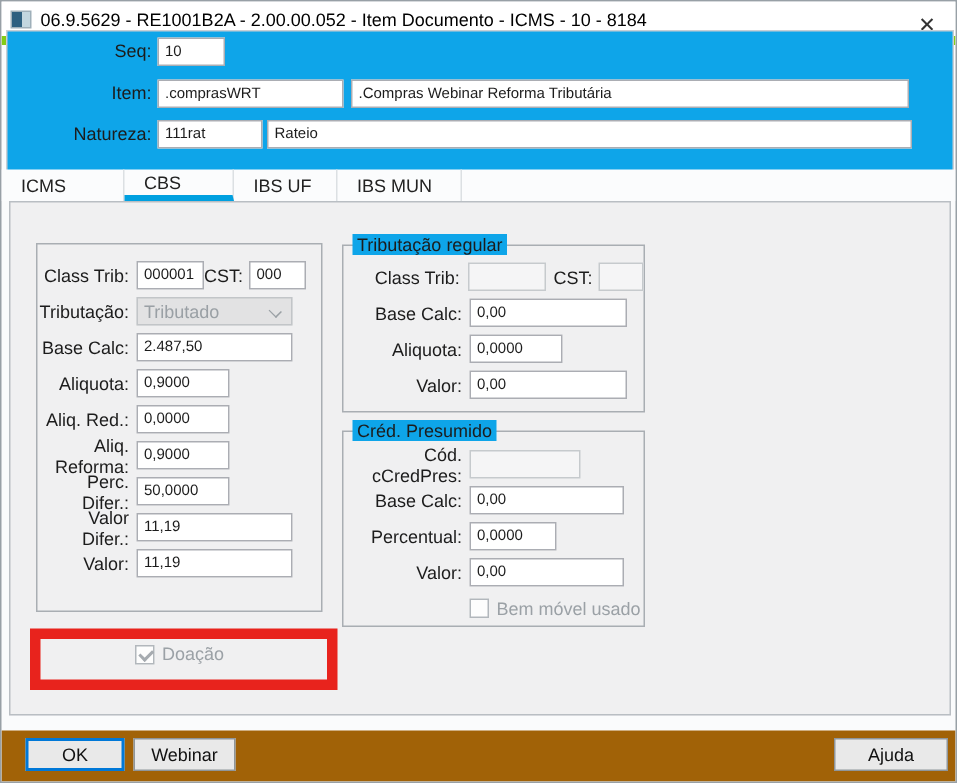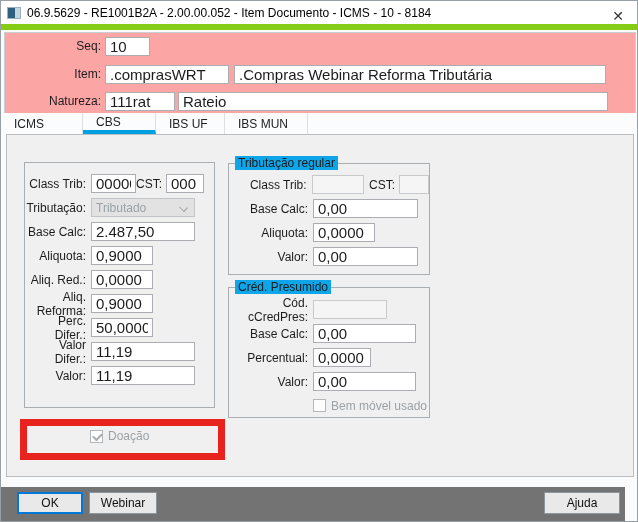--- a/index.html
+++ b/index.html
@@ -31,30 +31,30 @@
   }
   .titlebar-text { font-size: 12px; color: #000; }
   .close-btn {
     position: absolute; right: 8px; top: 4px;
     width: 22px; height: 21px;
     display: flex; align-items: center; justify-content: center;
     font-size: 14px; color: #333; cursor: default;
   }
   
   .header-panel {
-    position: absolute; left: 3px; top: 31px; width: 632px; height: 97px;
-    background: #fca5a5;
+    position: absolute; left: 3px; top: 19px; width: 632px; height: 97px;
+    background: #0ea5e9;
     border: 1px solid #c9ced4;
   }
   .hdr-row { position: absolute; height: 20px; display: flex; align-items: center; }
   .hdr-lbl { position: absolute; text-align: right; width: 96px; left: 0; color: #1c1c1c; }
   .hdr-row input { position: absolute; }
   input.fld {
     height: 19px; border: 1px solid #abadb3; background: #ffffff;
-    font-family: "Liberation Sans", sans-serif; font-size: 15px;
+    font-family: "Liberation Sans", sans-serif; font-size: 10px;
     padding: 0 4px; color: #1c1c1c; outline: none;
   }
   input.fld:disabled, input.fld.dim { background: #f5f5f6; border-color: #c6cacd; }
   
   .tabbar {
     position: absolute; left: 0; top: 112px; right: 0; height: 21px;
     background: #fbfcfd; display: flex;
   }
   .tab {
     height: 21px; display: flex; align-items: center;
@@ -106,22 +106,22 @@
     transform: rotate(-45deg);
   }
   .cbx .cbl { color: #9ba1a6; }
   
   .annotation {
     position: absolute; left: 13px; top: 284px; width: 205px; height: 41px;
     border: 7px solid #e8231d; pointer-events: none; z-index: 10;
   }
   
   .button-bar {
-    position: absolute; left: 0; bottom: 0; right: 12px; height: 34px;
-    background: #737373;
+    position: absolute; left: 0; bottom: 0; right: 0; height: 34px;
+    background: #a16207;
   }
   .btn {
     position: absolute; top: 5px; height: 22px;
     background: #e9e9e9; border: 1px solid #8f969b;
     font-family: "Liberation Sans", sans-serif; font-size: 12px; color: #111;
     display: flex; align-items: center; justify-content: center; cursor: default;
   }
   .btn.ok { left: 16px; width: 66px; border: 2px solid #0078d7; }
   .btn.cancel { left: 88px; width: 68px; }
   .btn.help { right: 5px; width: 76px; }

